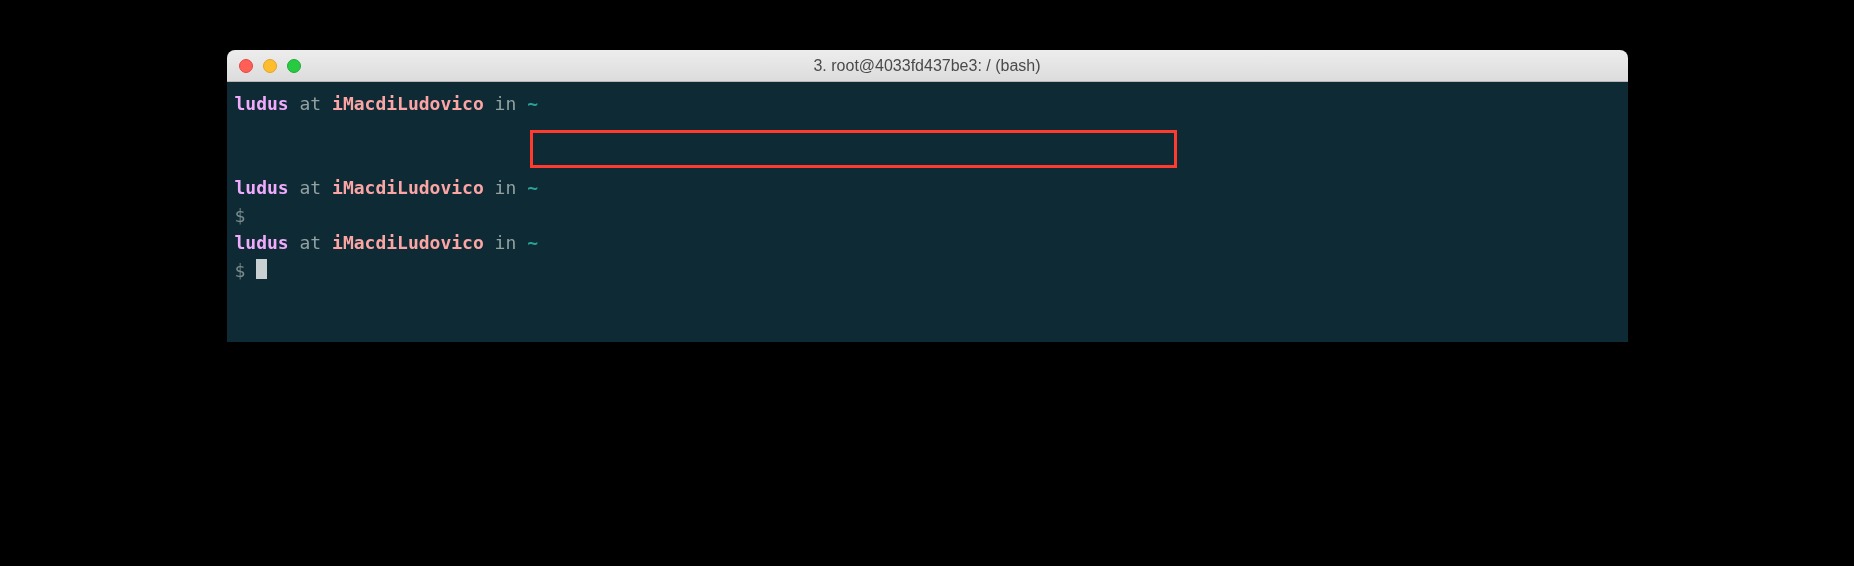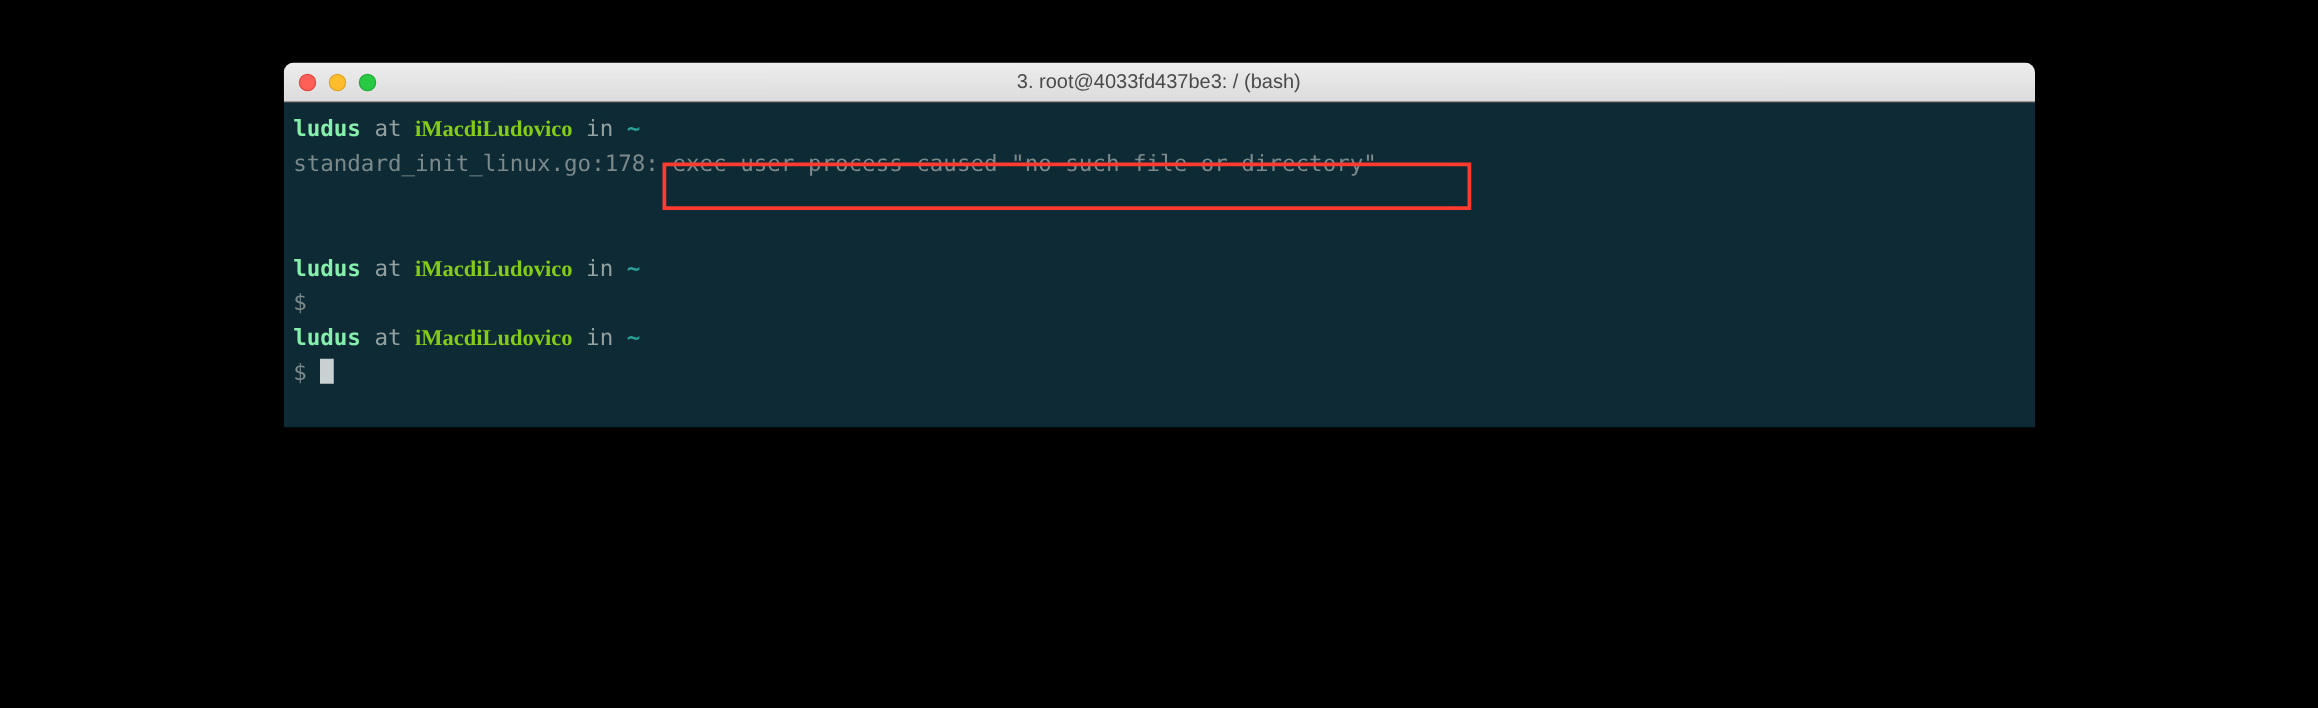--- a/index.html
+++ b/index.html
@@ -59,23 +59,23 @@
       background: #0e2a35;
       padding: 8px 8px;
       min-height: 260px;
       font-size: 18px;
       line-height: 1.55;
       position: relative;
     }
     .line {
       white-space: pre;
     }
-    .user { color: #86efac; font-weight: bold; }
+    .user { color: #f0abfc; font-weight: bold; }
     .at { color: #93a1a1; text-align: right; }
-    .host { color: #84cc16; font-weight: bold; font-family: Liberation Serif, serif; }
+    .host { color: #fca5a5; font-weight: bold; }
     .in { color: #93a1a1; }
     .path { color: #29a198; font-weight: bold; }
     .prompt { color: #7b8a8b; }
     .cmd { color: #7b8a8b; }
     .output { color: #7b8a8b; }
     .highlight-box {
       position: absolute;
       border: 3px solid #ff3b30;
       pointer-events: none;
     }
@@ -98,21 +98,20 @@
   <div class="titlebar">
     <div class="traffic-lights">
       <div class="traffic-light tl-close"></div>
       <div class="traffic-light tl-min"></div>
       <div class="traffic-light tl-max"></div>
     </div>
     <div class="title">3. root@4033fd437be3: / (bash)</div>
   </div>
   <div class="terminal">
     <div class="line"><span class="user">ludus</span><span class="at"> at </span><span class="host">iMacdiLudovico</span><span class="in"> in </span><span class="path">~</span></div>
-    <div class="line"><span class="output">standard_init_linux.go:178:</span><span class="output"> exec user process caused "no such file or directory"</span></div>
     <div class="blank-line"></div>
     <div class="blank-line"></div>
     <div class="line"><span class="user">ludus</span><span class="at"> at </span><span class="host">iMacdiLudovico</span><span class="in"> in </span><span class="path">~</span></div>
     <div class="line"><span class="prompt">$</span></div>
     <div class="line"><span class="user">ludus</span><span class="at"> at </span><span class="host">iMacdiLudovico</span><span class="in"> in </span><span class="path">~</span></div>
     <div class="line"><span class="prompt">$</span><span> </span><span class="cursor"></span></div>
     <div class="highlight-box" style="top:48px;left:303px;width:647px;height:38px;"></div>
   </div>
 </div>
 

